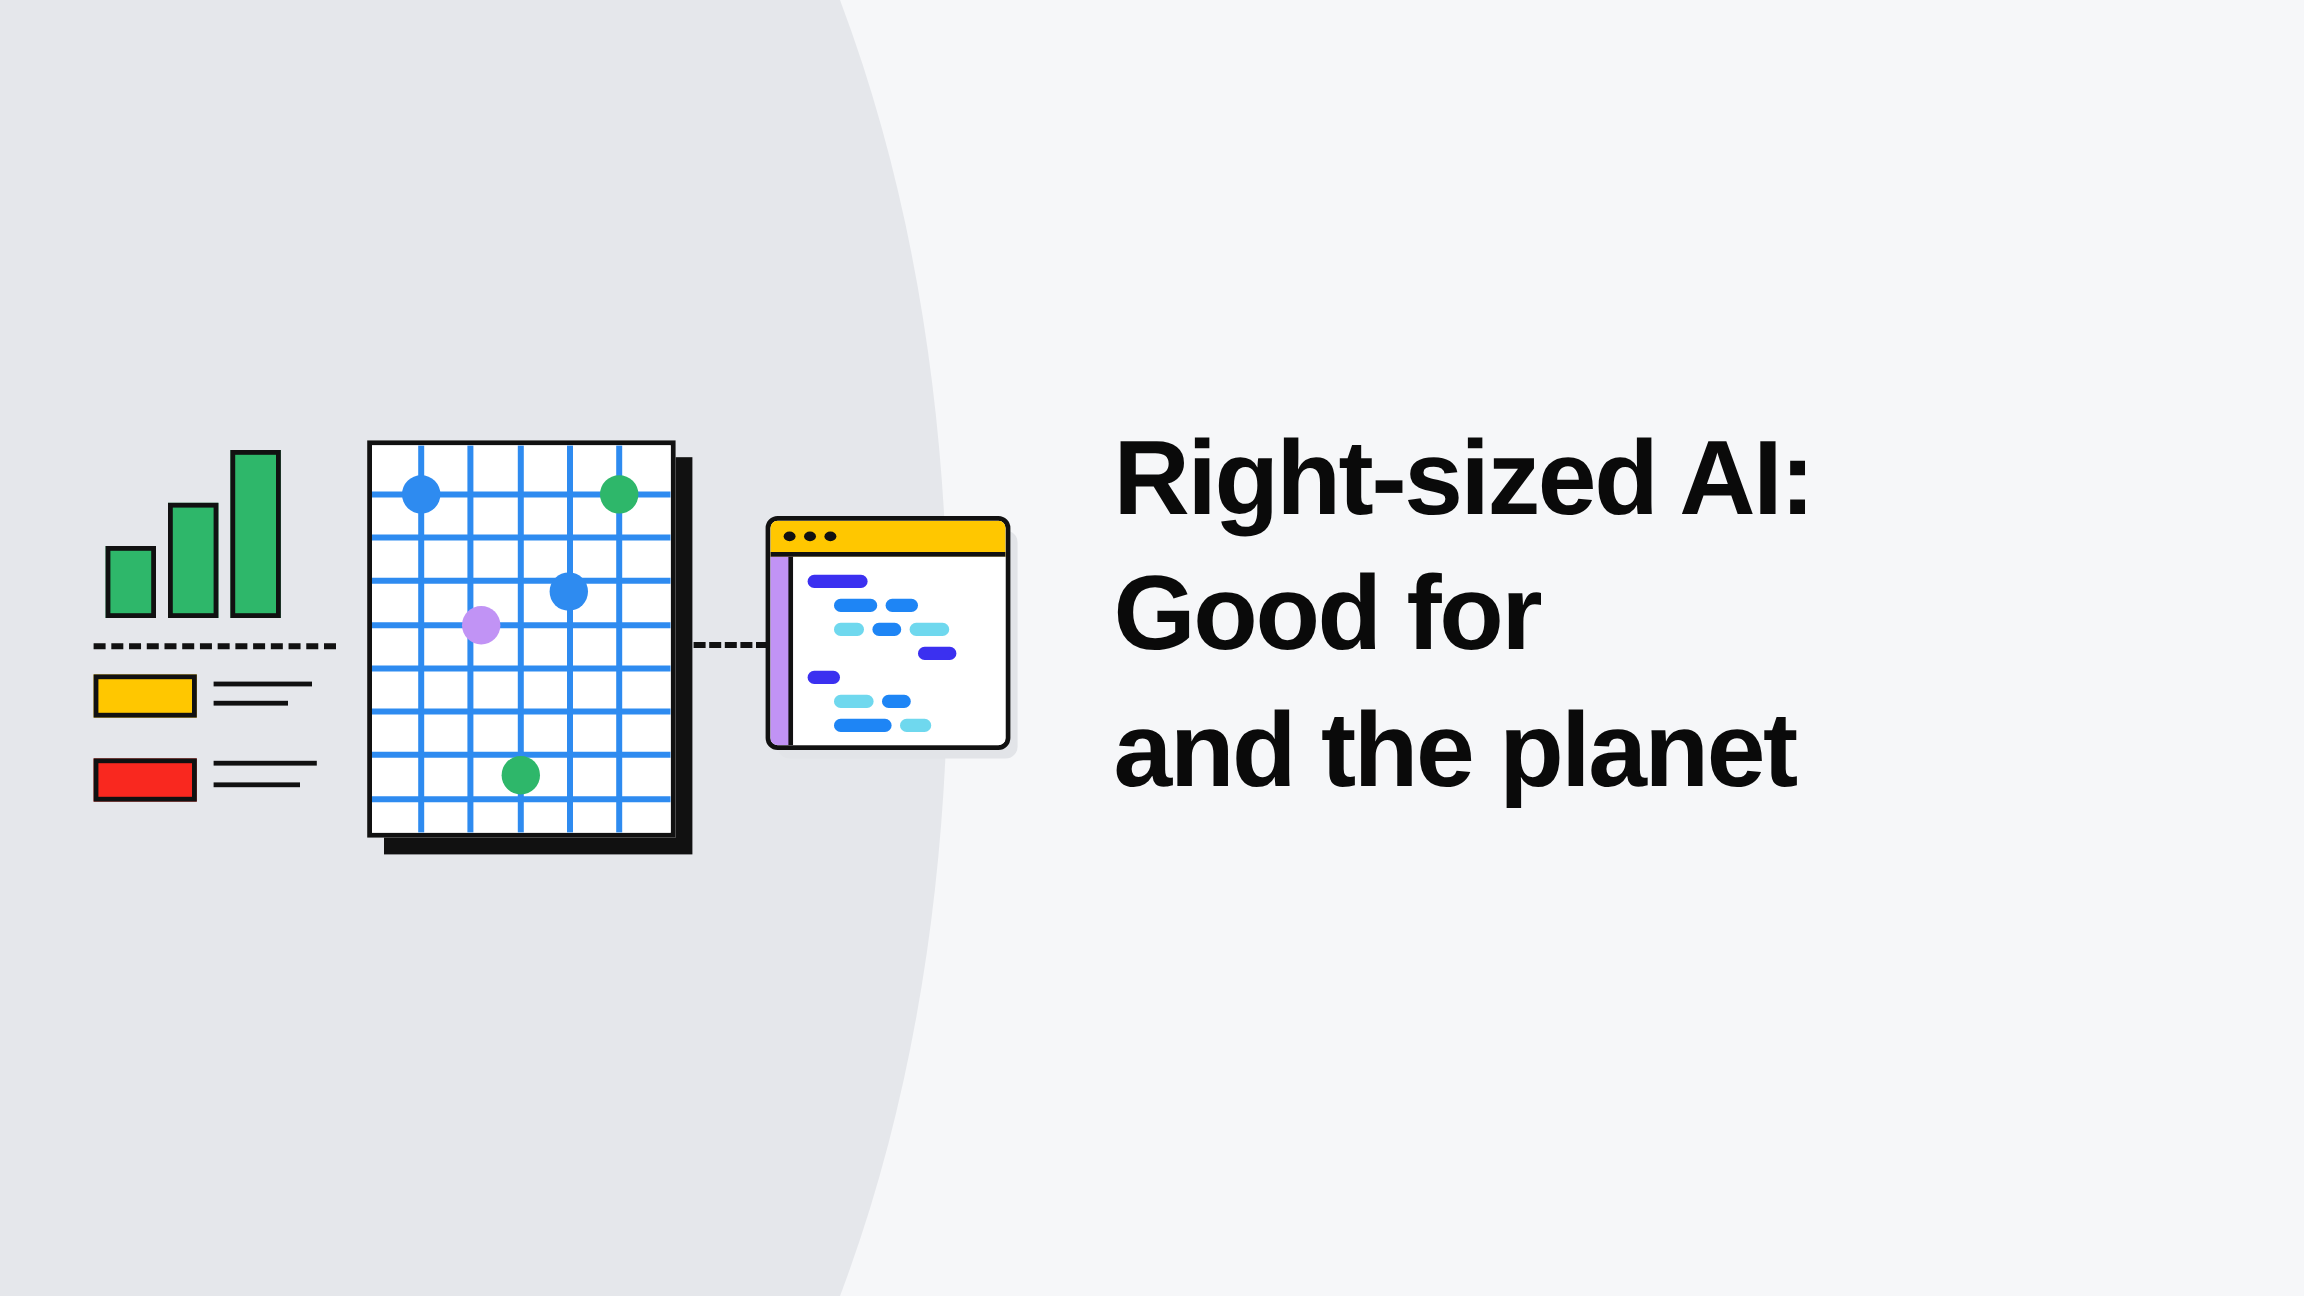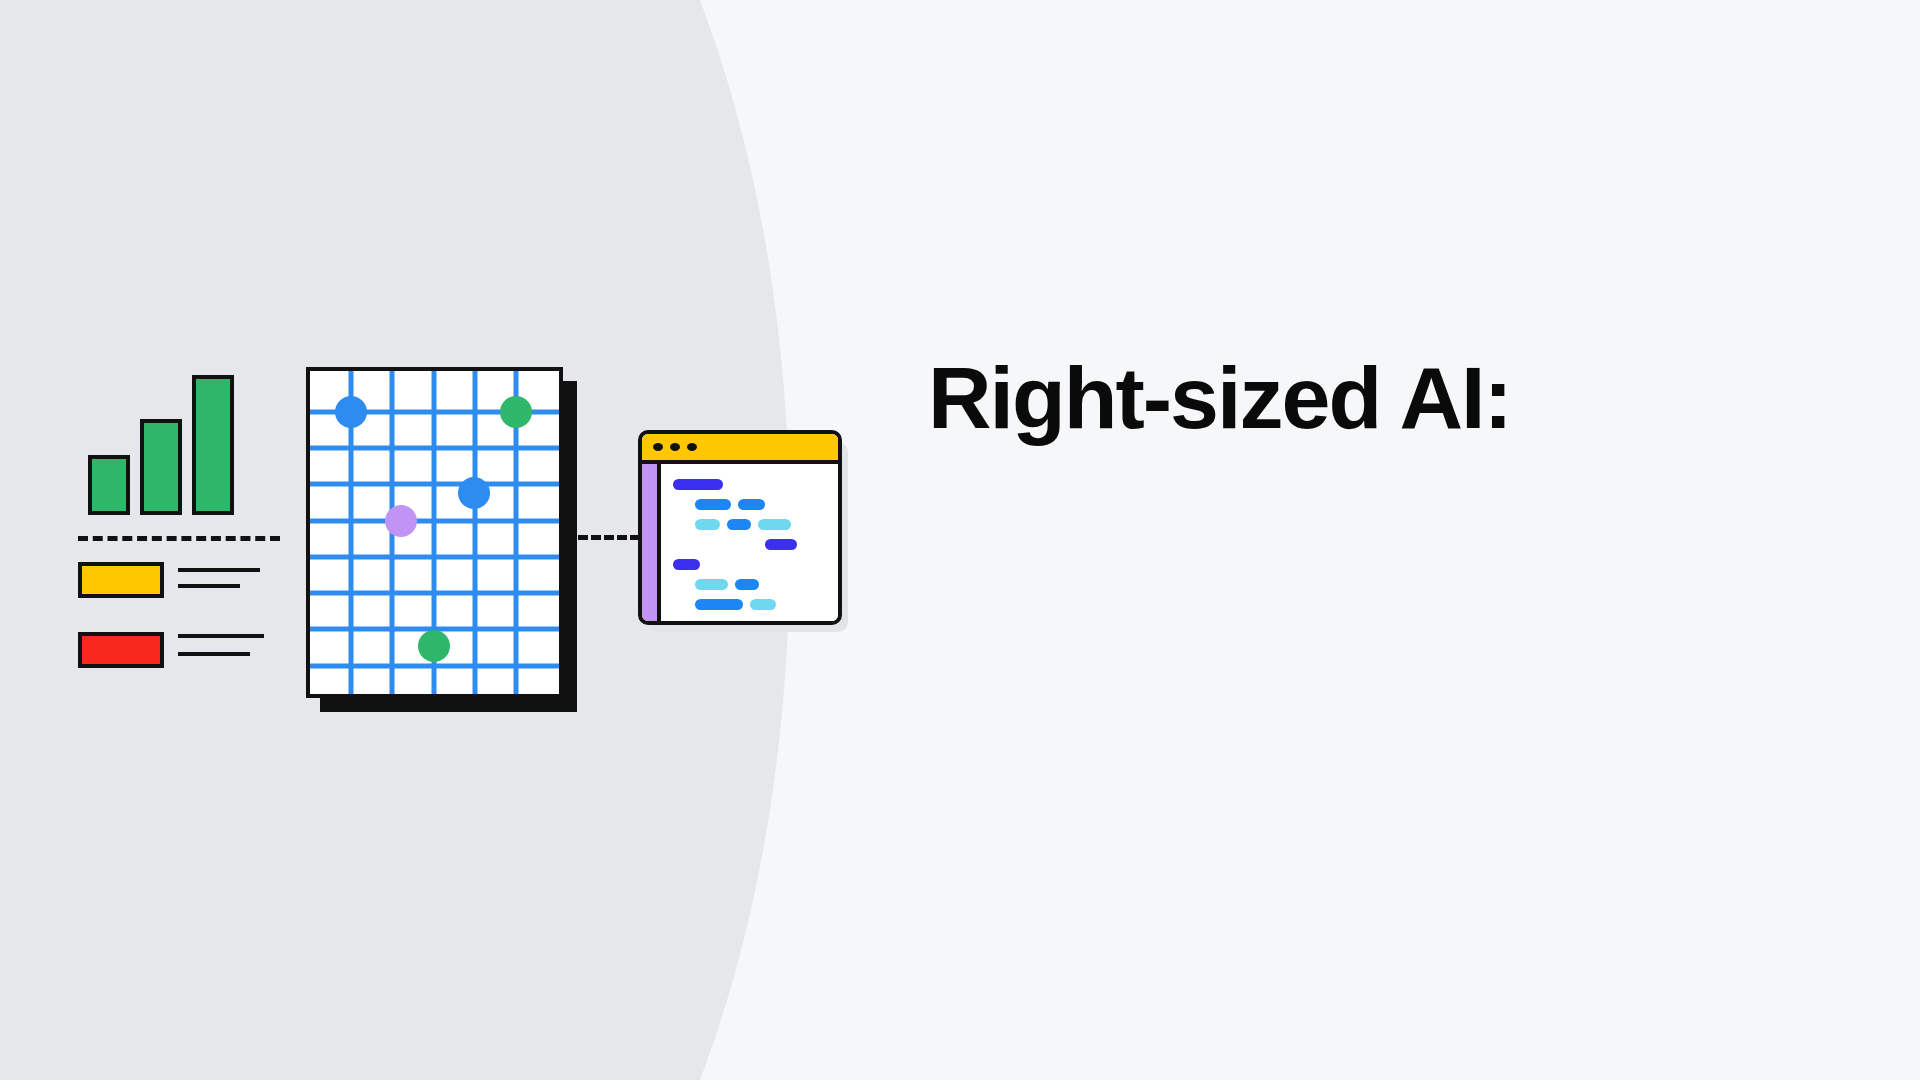--- a/index.html
+++ b/index.html
@@ -281,15 +281,17 @@
               <span class="code-pill" style="width: 26px; background: rgb(111, 216, 238); margin-right: 7px;"></span>
             </div>
           </div>
       </div>
     </div>
 
   </div>
 
   <h1 id="headline">
     <span class="hl-line">Right-sized AI:</span>
+    <span class="hl-line">Good for</span>
+    <span class="hl-line">and the planet</span>
   </h1>
 
 </div>
 
 </body></html>

